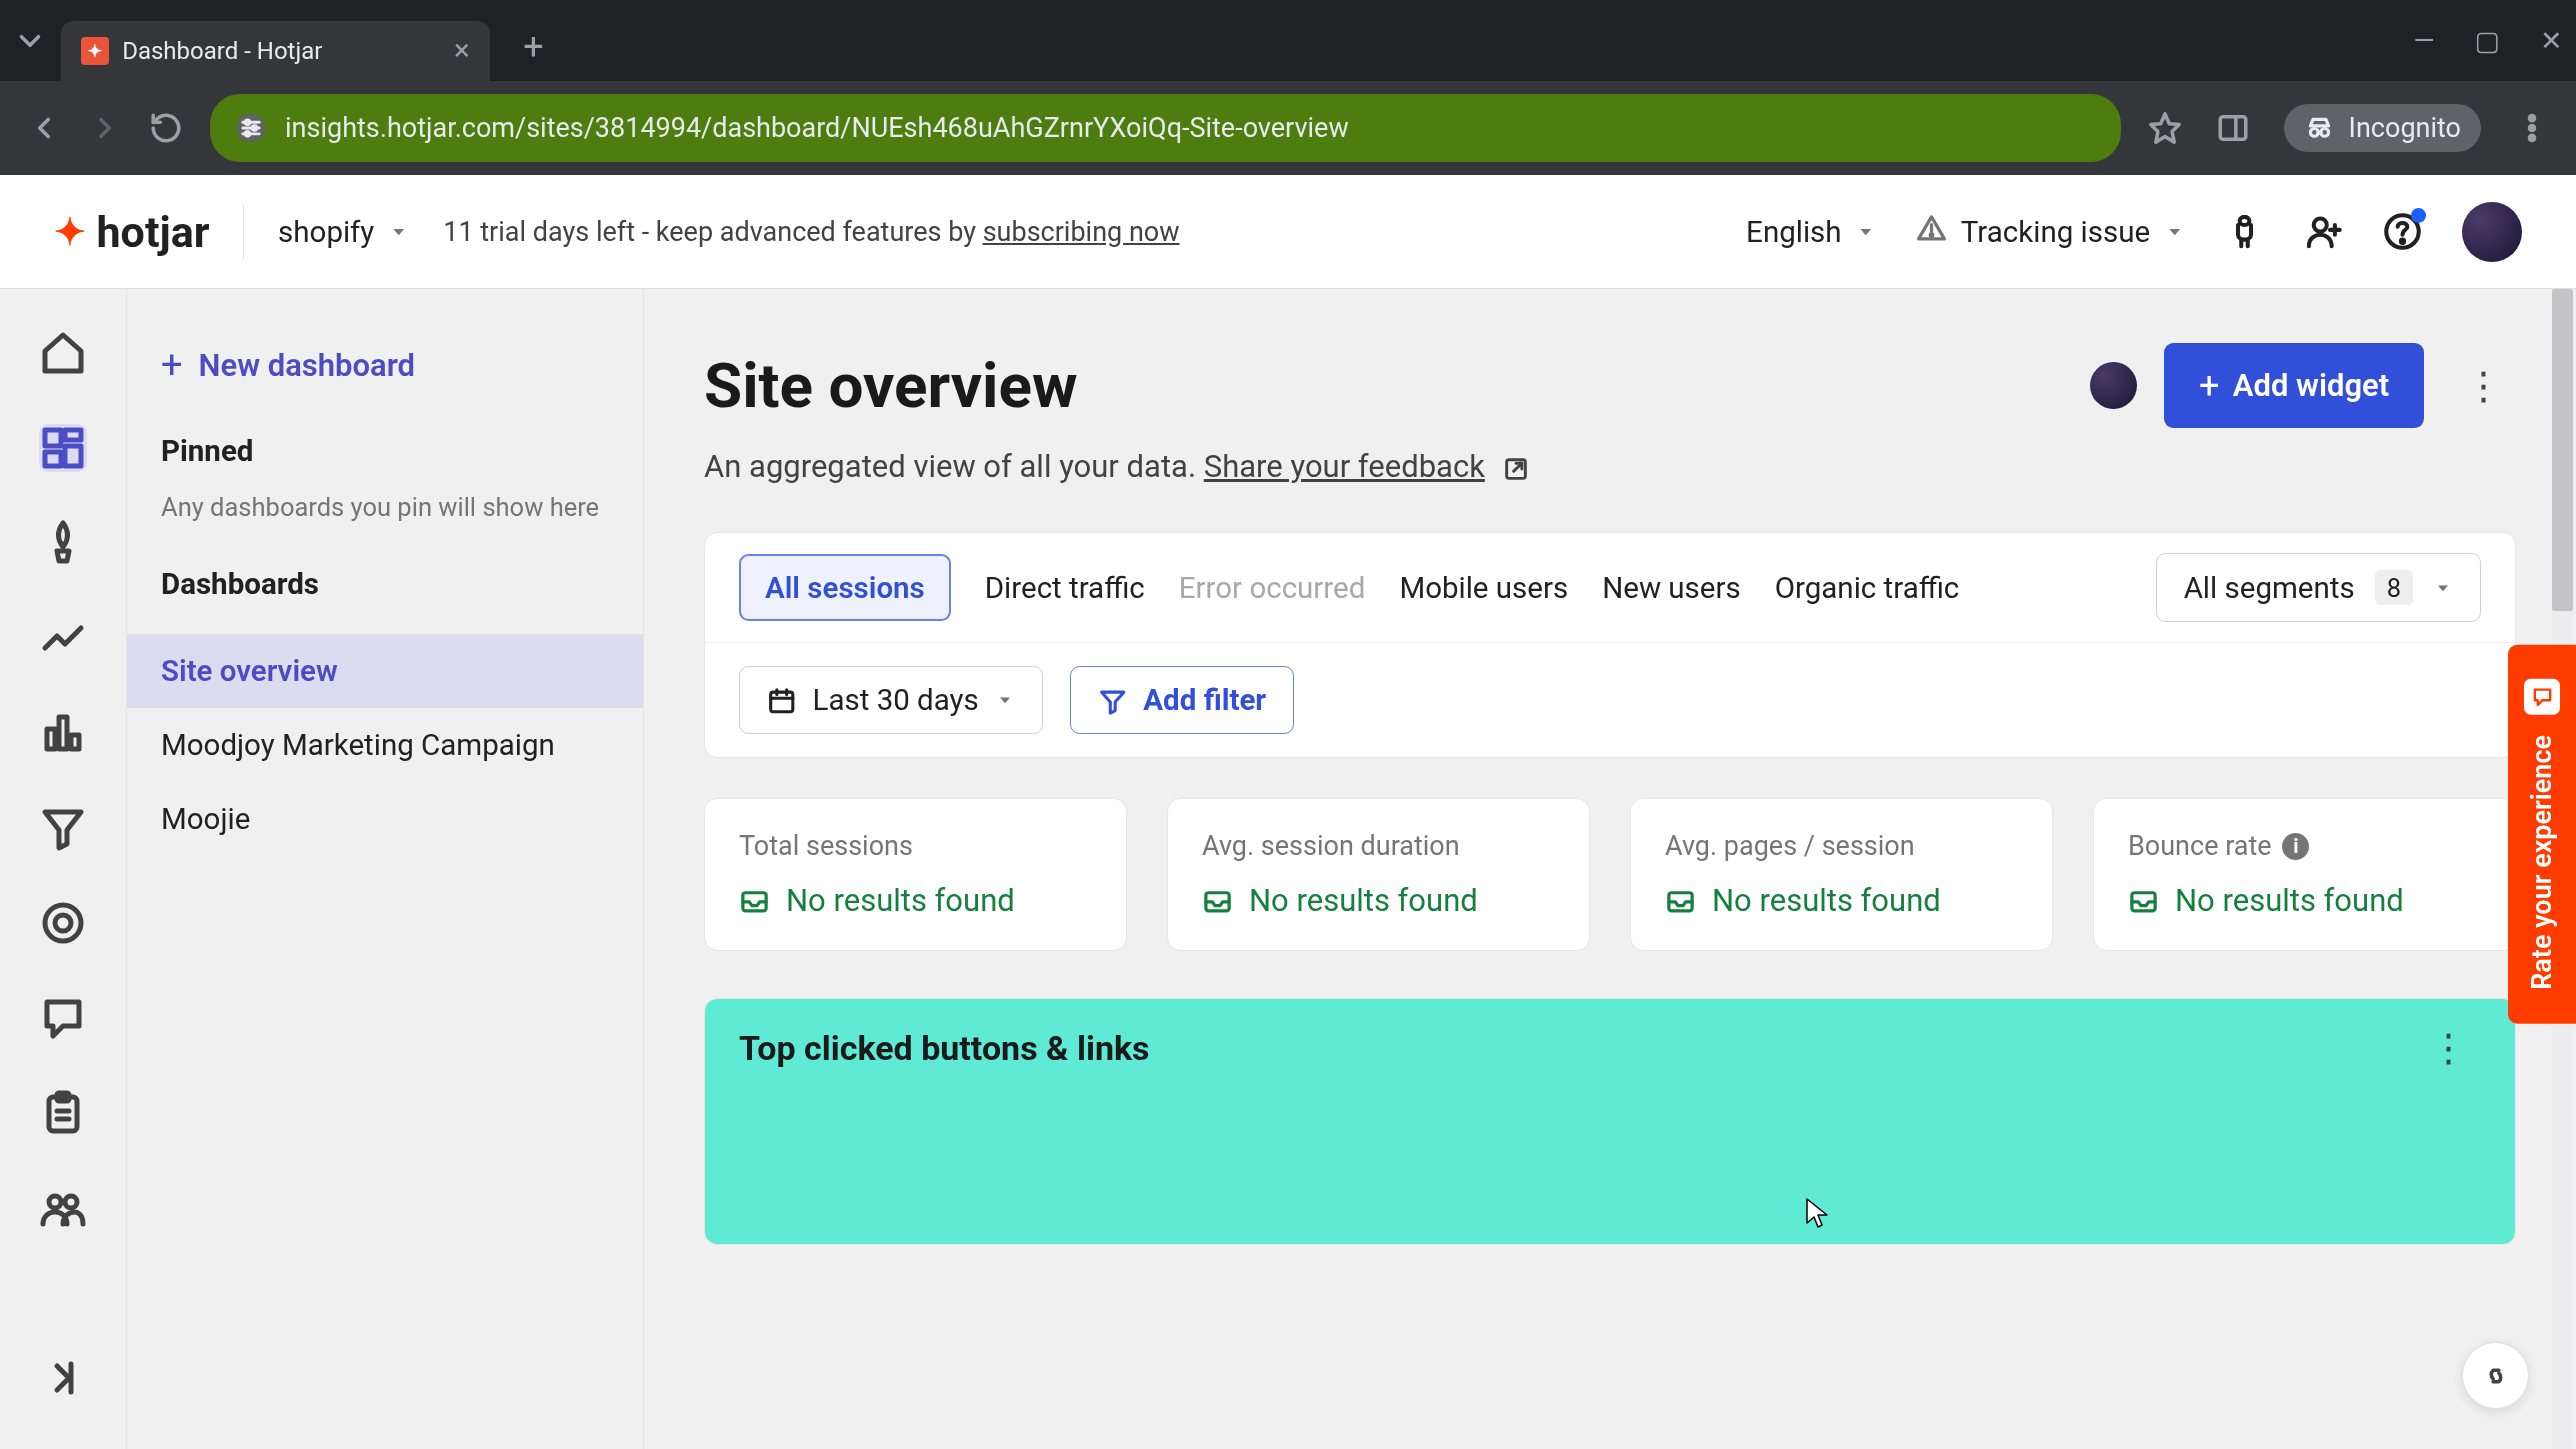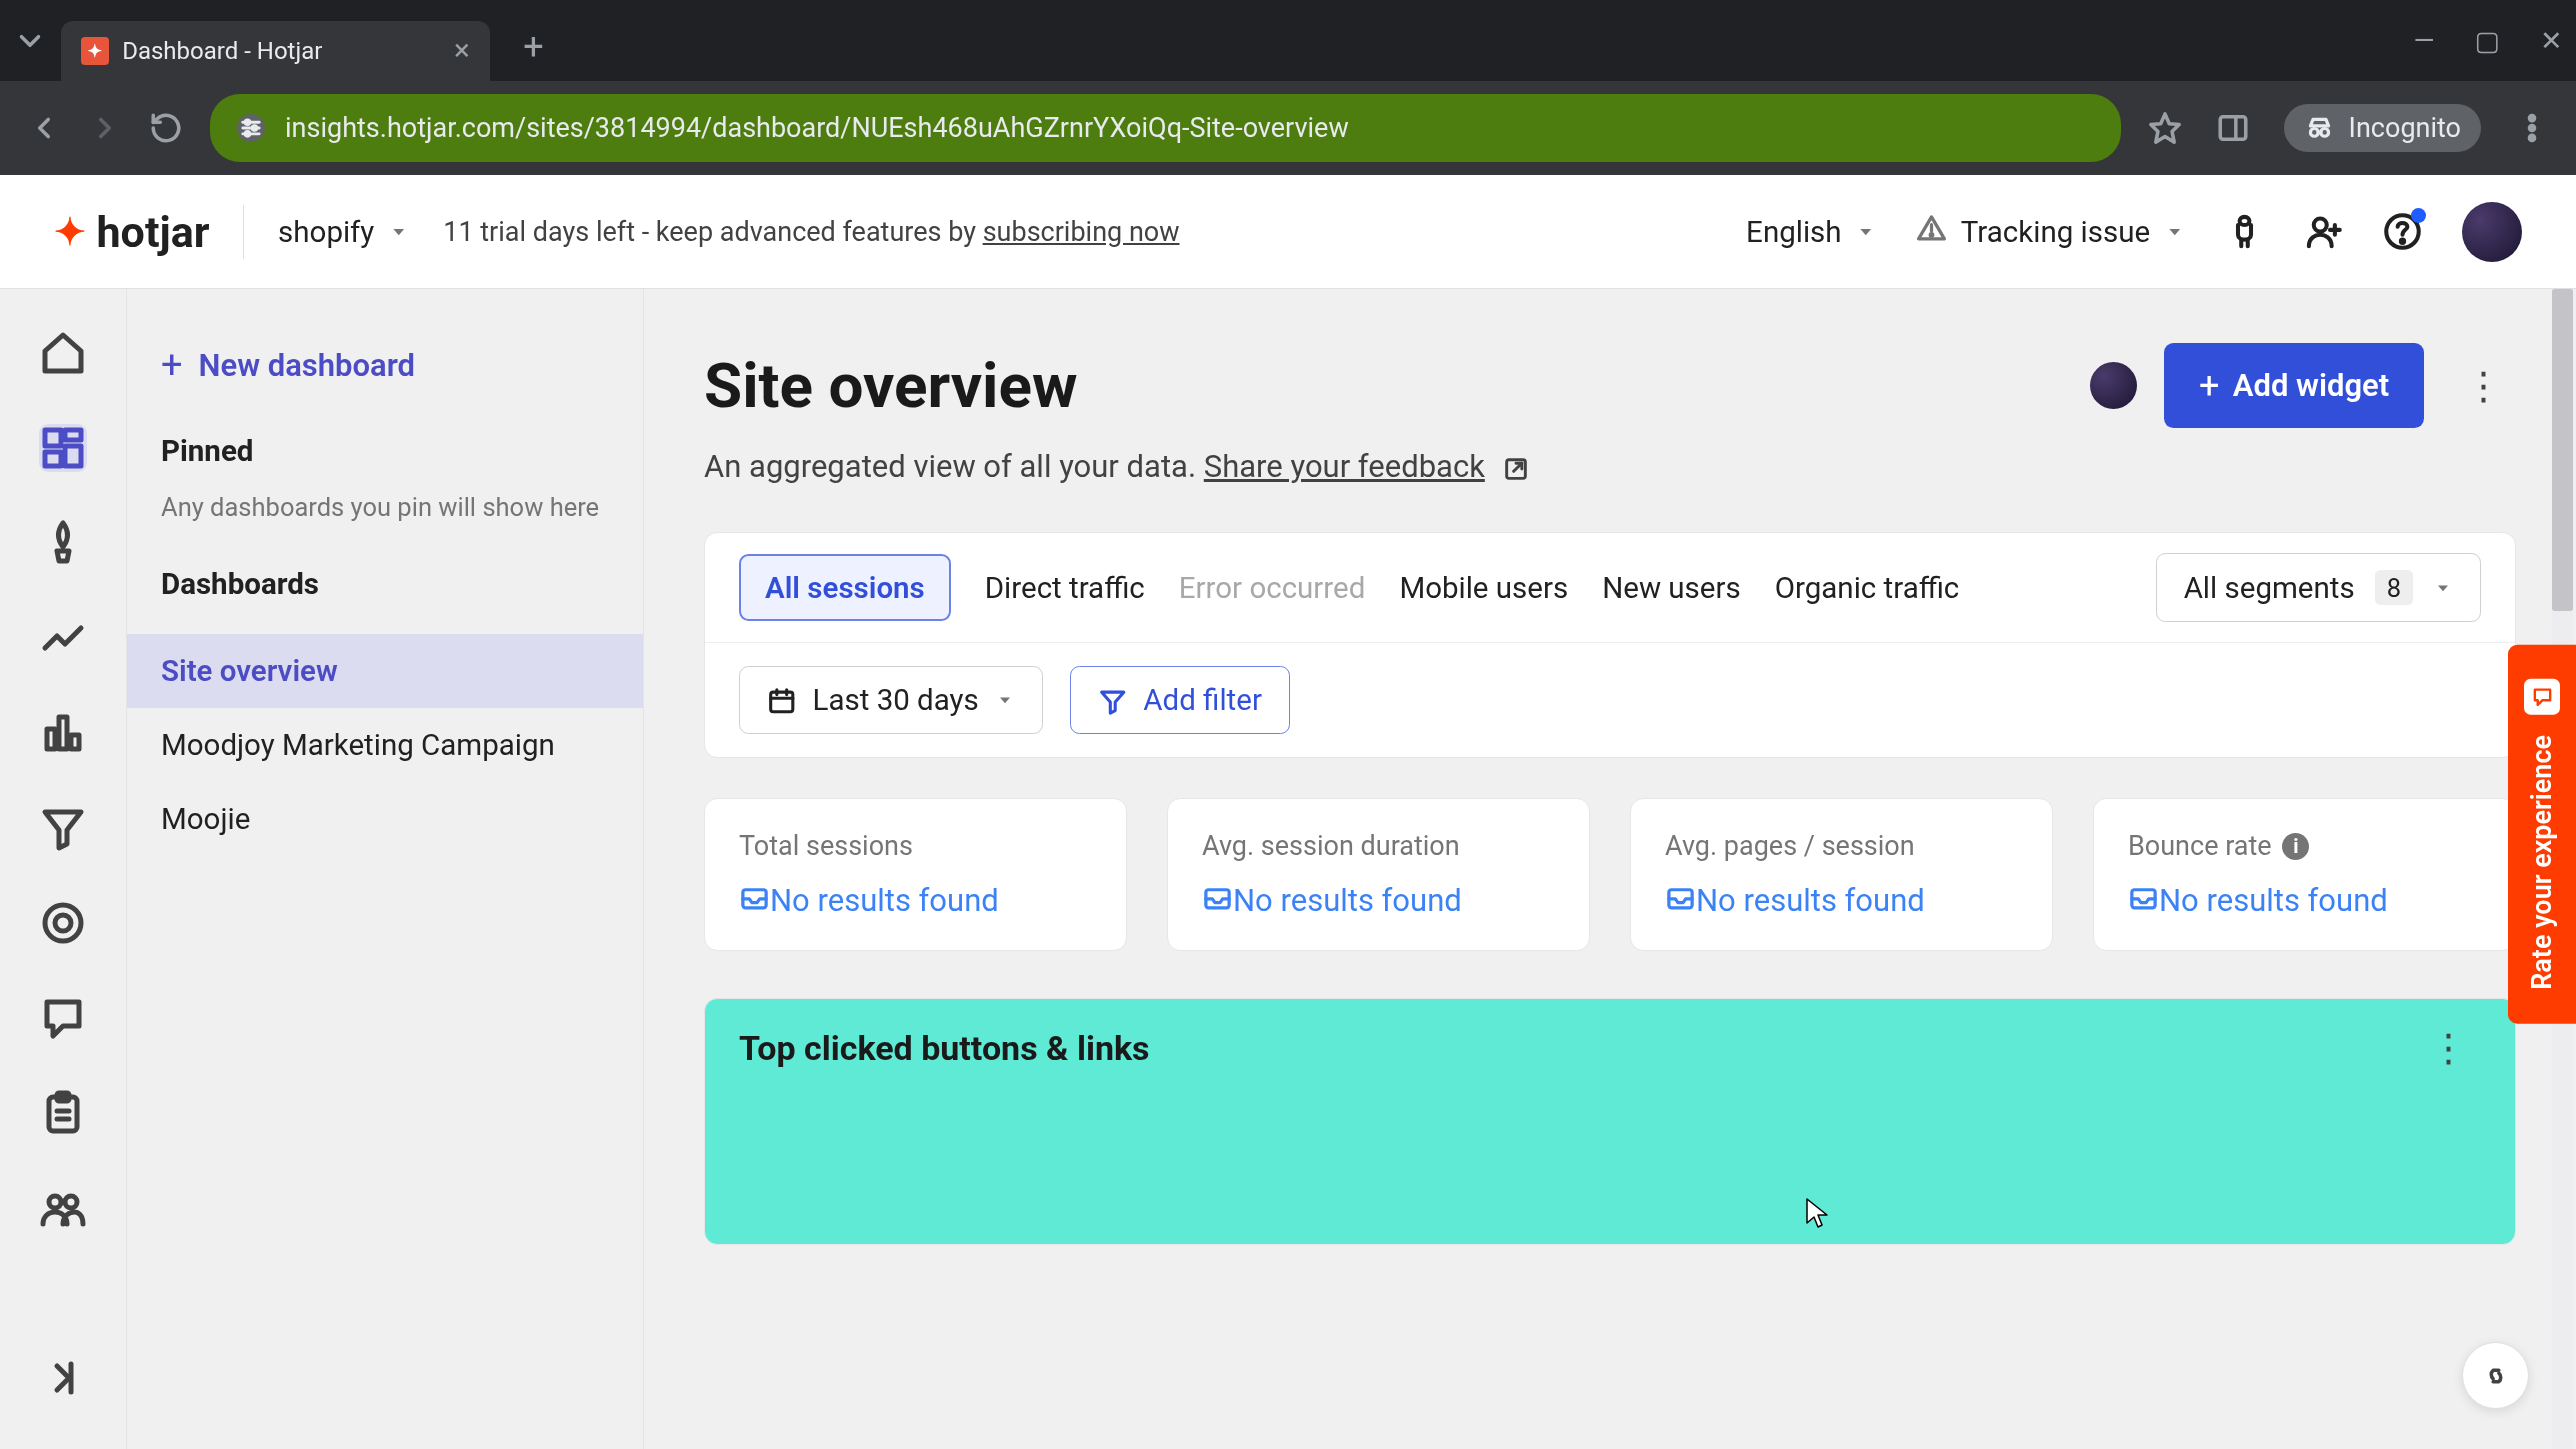--- a/index.html
+++ b/index.html
@@ -78,28 +78,28 @@
 .filter-card{background:#fff;border:0.7px solid #e6e6e8;border-radius:13.4px;margin-top:47px;padding:0}
 .seg-row{display:flex;align-items:center;gap:34px;padding:20px 34px;border-bottom:0.7px solid #eee}
 .seg{font-size:29.5px;color:#212121;padding:13.4px 0;white-space:nowrap}
 .seg.active{color:#324fd9;font-weight:600;border:2px solid #6b82e6;border-radius:9.4px;padding:14.8px 24px;background:#eef1ff}
 .seg.disabled{color:#a8a8a8}
 .seg-row .spc{flex:1}
 .all-seg{display:flex;align-items:center;gap:20px;border:0.7px solid #d0d0d4;border-radius:9.4px;padding:16px 27px;font-size:29.5px;color:#212121}
 .all-seg .count{background:#eee;border-radius:5.4px;padding:2.7px 12px;font-size:25.5px}
 .ctrl-row{display:flex;align-items:center;gap:27px;padding:23px 34px}
 .date-pick{display:flex;align-items:center;gap:16px;border:0.7px solid #d0d0d4;border-radius:9.4px;padding:16px 27px;font-size:29.5px;color:#212121;font-weight:400}
-.add-filter{display:flex;align-items:center;gap:16px;border:1.3px solid #6b82e6;color:#324fd9;border-radius:9.4px;padding:16px 27px;font-size:29.5px;font-weight:400}
+.add-filter{display:flex;align-items:center;gap:16px;border:1.3px solid #6b82e6;color:#324fd9;border-radius:9.4px;padding:16px 27px;font-size:29.5px;font-weight:700}
 
 
 .metrics{display:flex;gap:40px;margin-top:40px}
 .metric{flex:1;background:#fff;border:0.7px solid #e6e6e8;border-radius:13.4px;padding:31px 34px}
 .metric .label{font-size:27px;color:#757575;margin-bottom:20px;display:flex;align-items:center;gap:10.7px}
 .metric .info{width:27px;height:27px;border-radius:50%;background:#757575;color:#fff;display:inline-flex;align-items:center;justify-content:center;font-size:20px;font-weight:700}
-.metric .val{font-size:31px;color:#3b82f6;display:flex;align-items:flex-start;}
+.metric .val{font-size:31px;color:#15803d;display:flex;align-items:center;gap:16px}
 .metric .inbox{width:31px;height:31px}
 
 
 .widget{background:#5eead4;border:0.7px solid #e6e6e8;border-radius:13.4px;margin-top:47px;padding:27px 34px 174px}
 .widget-head{display:flex;align-items:center;gap:20px}
 .widget-title{font-size:34px;font-weight:700;color:#1a1a1a}
 .widget-head .spc{flex:1}
 .scope-pick{display:flex;align-items:center;gap:16px;border:0.7px solid #d0d0d4;border-radius:9.4px;padding:14.8px 27px;font-size:29.5px;color:#212121}
 
 

